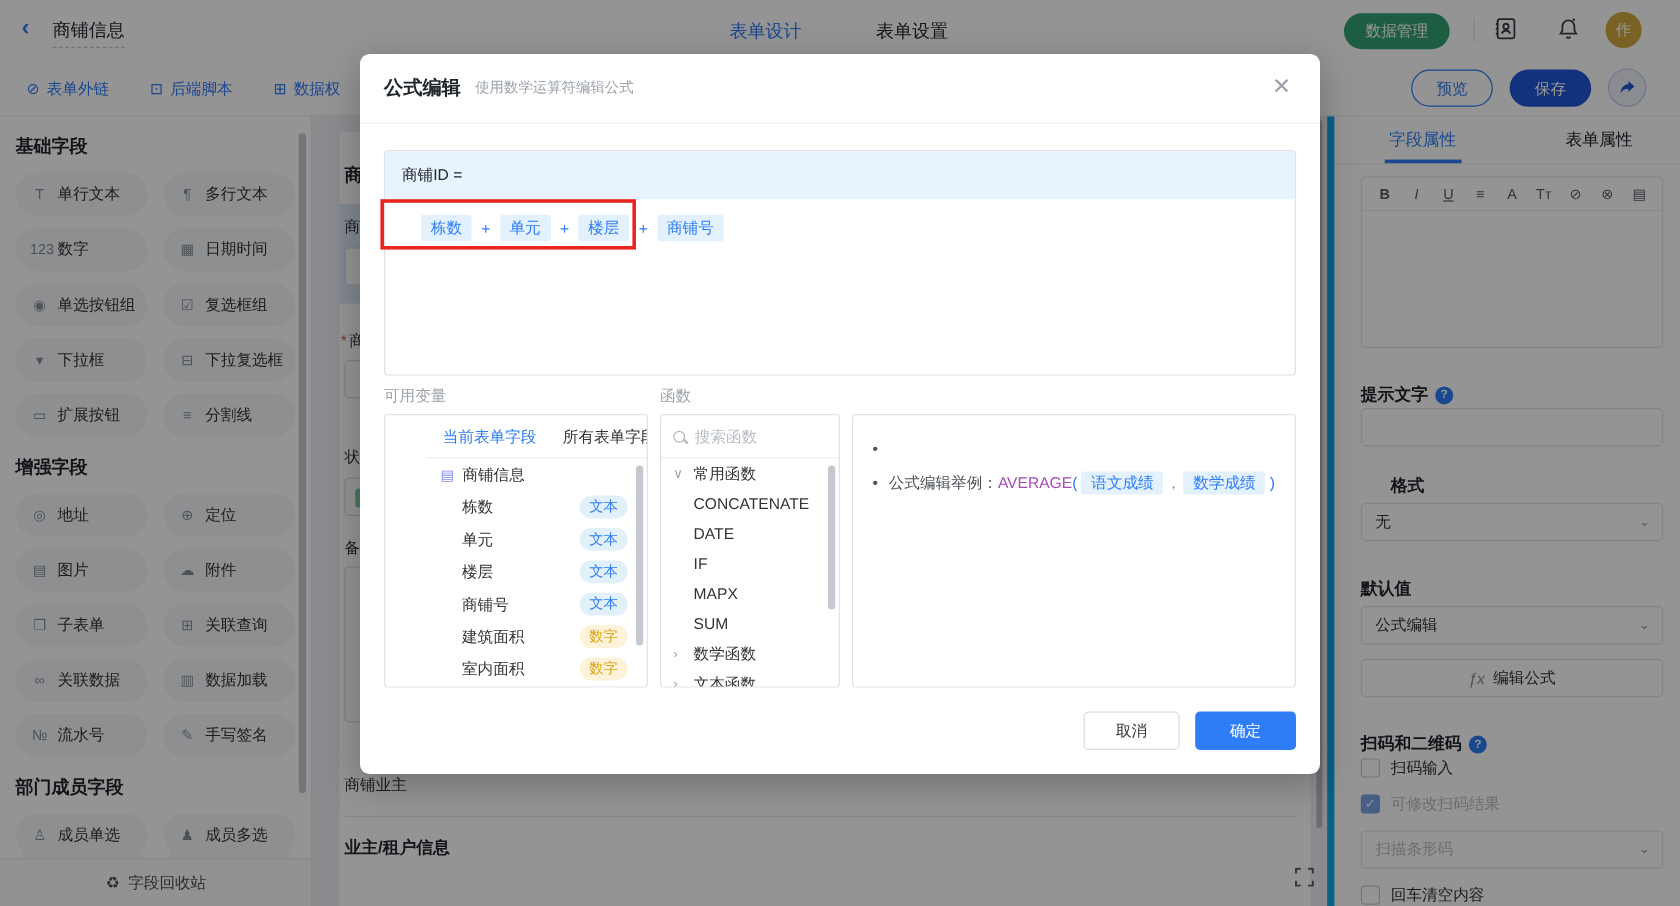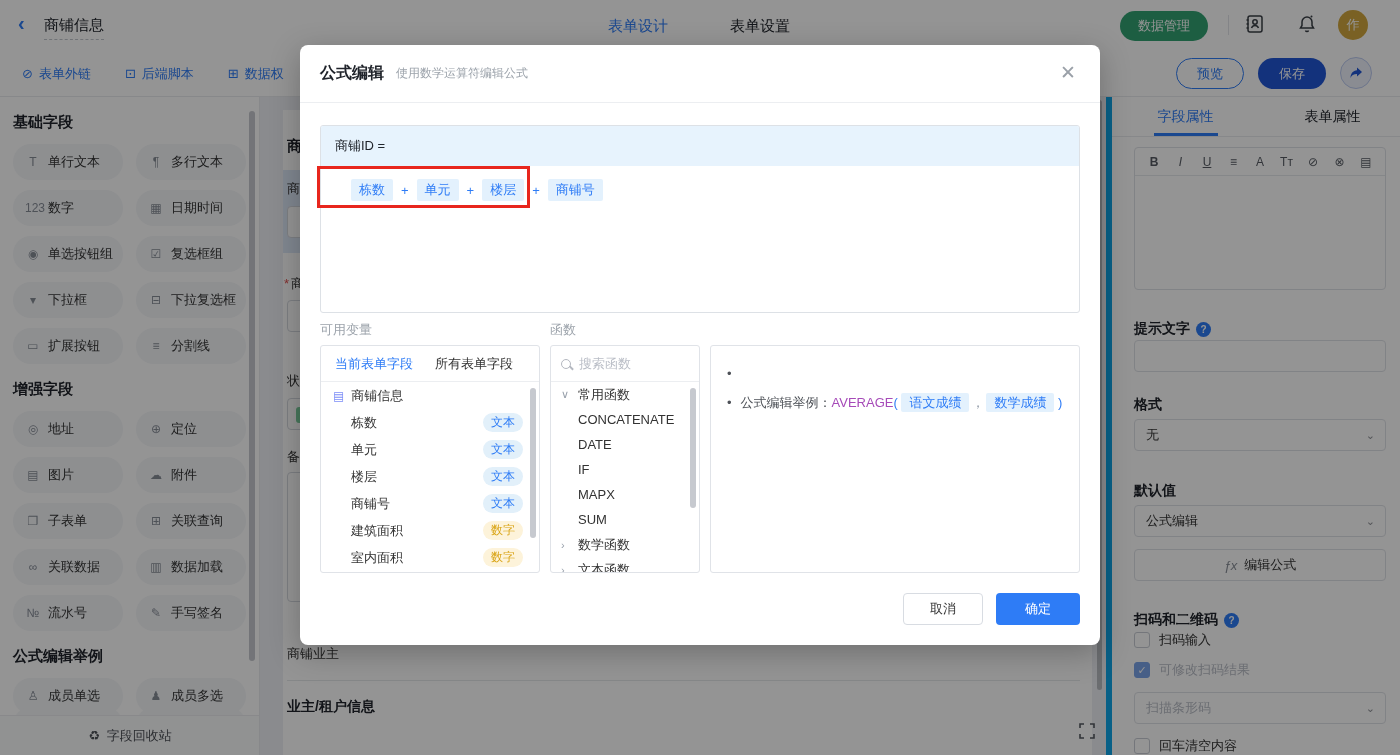--- a/index.html
+++ b/index.html
@@ -87,21 +87,21 @@
   .m-sub{font-size:12px;color:var(--muted);margin-left:12px;}
   .m-close{position:absolute;right:24px;top:18px;font-size:19px;color:#9aa0a8;cursor:pointer;line-height:1;}
   .f-box{position:absolute;left:20px;top:80px;width:760px;height:188px;border:1px solid #dde1e6;border-radius:3px;overflow:hidden;}
   .f-strip{height:40px;background:#e7f3fd;line-height:40px;padding-left:14px;color:var(--ink);}
   .f-body{padding:13px 0 0 30px;display:flex;align-items:center;gap:8px;}
   .chip{background:#e3f1fd;color:var(--accent);border-radius:2px;padding:2px 8px;font-size:13px;cursor:pointer;}
   .plus{color:var(--accent);font-size:13px;}
   .redbox{position:absolute;left:17px;top:121px;width:213px;height:42px;border:3px solid var(--redbox);z-index:5;pointer-events:none;}
   .m-caption{position:absolute;top:276px;font-size:13px;color:var(--muted);text-align:center;}
   .m-panel{position:absolute;top:300px;height:228px;border:1px solid #e0e3e8;border-radius:3px;background:#fff;overflow:hidden;}
-  .var-panel{left:20px;width:220px;}
+  .var-panel{left:20px;width:220px;padding-left:34px;}
   .fn-panel{left:250px;width:150px;}
   .tip-panel{left:410px;width:370px;padding:14px 16px;}
   .v-tabs{height:36px;border-bottom:1px solid #eceef1;display:flex;align-items:center;padding:0 14px;gap:22px;}
   .v-tab{font-size:13px;color:var(--ink2);cursor:pointer;white-space:nowrap;}
   .v-tab.active{color:var(--accent);}
   .tree-row{height:27px;display:flex;align-items:center;padding-left:12px;gap:7px;cursor:pointer;position:relative;}
   .tree-row .doc{color:#7d8ef7;font-size:12px;}
   .field-row{padding-left:30px;}
   .badge{position:absolute;right:16px;top:4px;font-size:12px;border-radius:10px;padding:1px 8px;}
   .badge.text{background:#e2f0fa;color:var(--accent);}
@@ -257,21 +257,21 @@
         </div>
         <div class="sb-item">
           <span class="ic">№</span>
           <span class="lb">流水号</span>
         </div>
         <div class="sb-item">
           <span class="ic">✎</span>
           <span class="lb">手写签名</span>
         </div>
       </div>
-      <div class="sb-sec-title">公式编辑举例</div>
+      <div class="sb-sec-title">部门成员字段</div>
       <div class="sb-grid">
         <div class="sb-item">
           <span class="ic">♙</span>
           <span class="lb">成员单选</span>
         </div>
         <div class="sb-item">
           <span class="ic">♟</span>
           <span class="lb">成员多选</span>
         </div>
       </div>
@@ -331,21 +331,21 @@
         <span class="ei">⊘</span>
         <span class="ei">⊗</span>
         <span class="ei">▤</span>
       </div>
   </div>
   <div class="rp-label" style="top:223px;">
     <span>提示文字</span>
     <span class="qmark">?</span>
   </div>
   <div class="rp-input" style="top:243px;"></div>
-  <div class="rp-label" style="top:299px;">
+  <div class="rp-label" style="top:299px;margin-left:25px;">
       <span>格式</span>
     </div>
   <div class="rp-select" style="top:322px;"><span>无</span><span class="caret">⌄</span></div>
   <div class="rp-label" style="top:385px;">
       <span>默认值</span>
     </div>
   <div class="rp-select" style="top:408px;"><span>公式编辑</span><span class="caret">⌄</span></div>
   <div class="fx-btn" style="top:452px;">
     <span class="fx-g">ƒx</span>
     <span>编辑公式</span>

